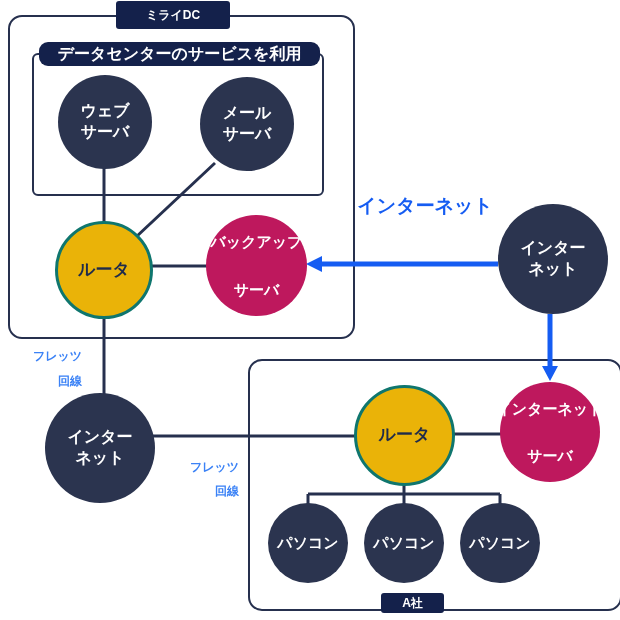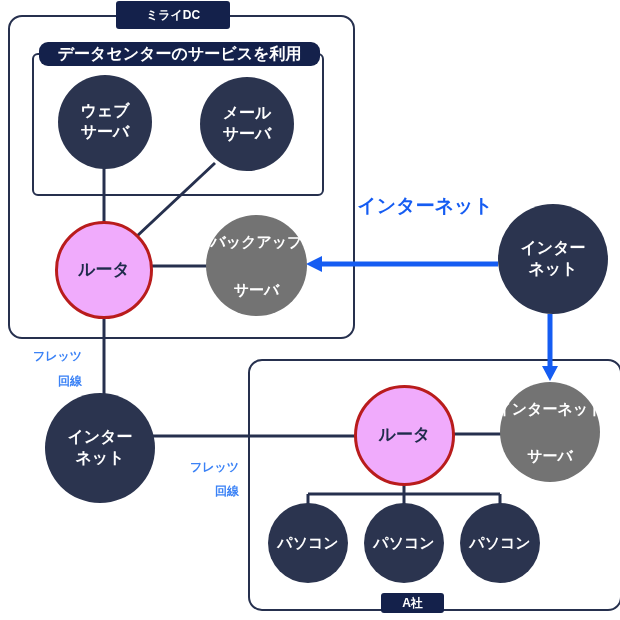--- a/index.html
+++ b/index.html
@@ -10,22 +10,22 @@
   .box{position:absolute;border:2px solid #26304E;background:transparent;}
   .rounded{border-radius:14px;}
   .rounded-sm{border-radius:6px;}
   svg.wires{position:absolute;left:0;top:0;width:620px;height:620px;}
   .node{
     position:absolute;border-radius:50%;display:flex;flex-direction:column;
     align-items:center;justify-content:center;text-align:center;
     color:#ffffff;background:#2B344F;line-height:1.3;
   }
   .node span{display:block;white-space:nowrap;}
-  .node.white{background:#f0abfc;border:3px solid #b91c1c;color:#1F2B4B;}
-  .node.blue{background:#737373;gap:28px;}
+  .node.white{background:#eab308;border:3px solid #0f766e;color:#1F2B4B;}
+  .node.blue{background:#be185d;gap:28px;}
   .badge{
     position:absolute;background:#14214B;color:#ffffff;border-radius:3px;
     display:flex;align-items:center;justify-content:center;white-space:nowrap;
   }
   .lbl{position:absolute;text-align:right;}
   .lbl span{display:block;white-space:nowrap;}
   .lbl.blue{color:#155CF2;}
   .lbl.dark{color:#3b82f6;}.fs15{font-size:15px;}.fs16{font-size:16px;}
   .fs17{font-size:17px;}.fs18{font-size:12px;}.fs19{font-size:19px;}
 </style>

